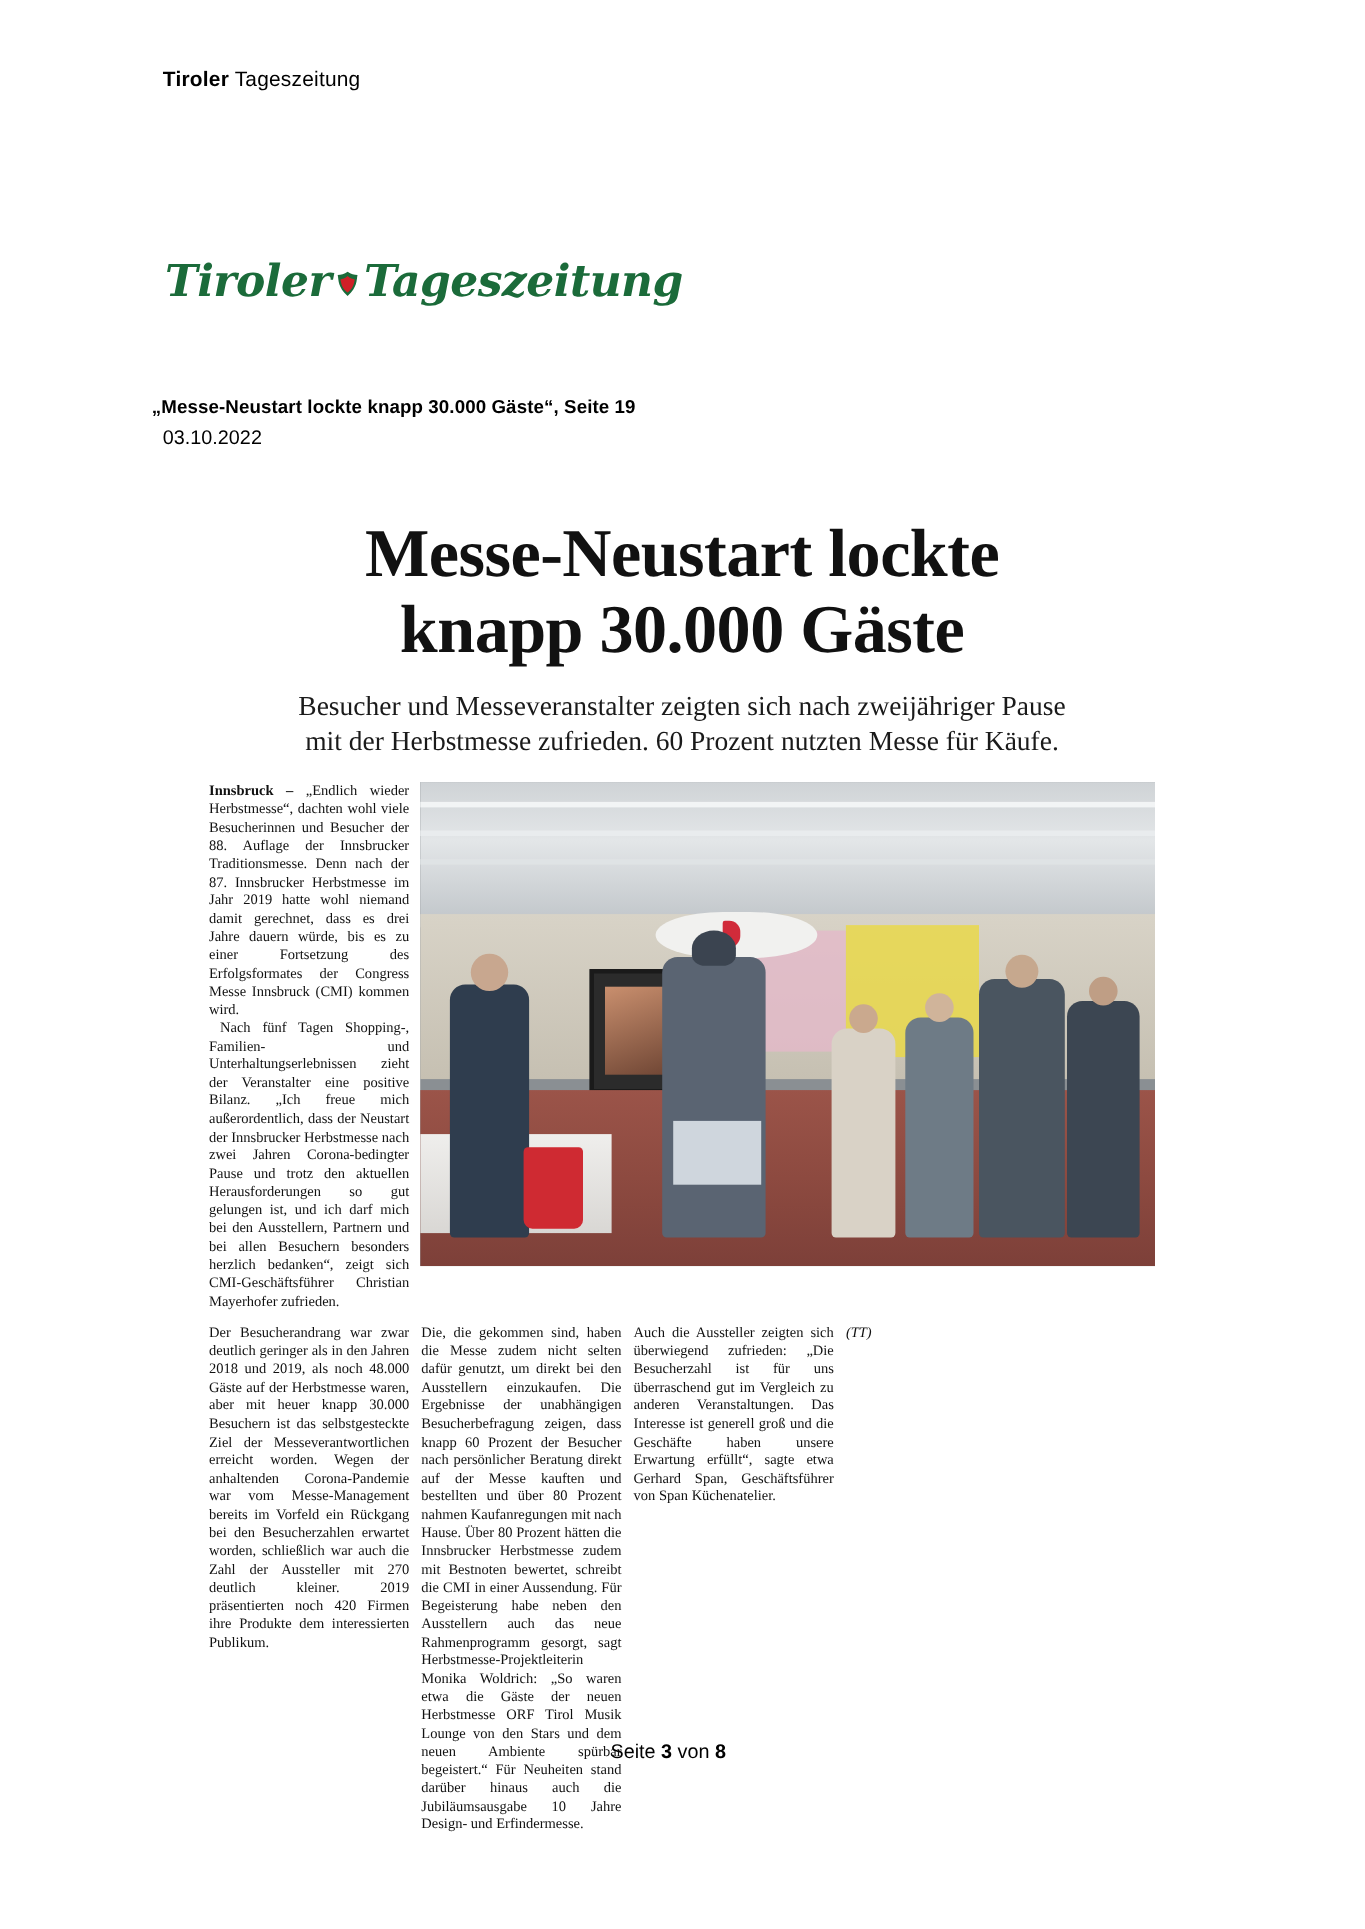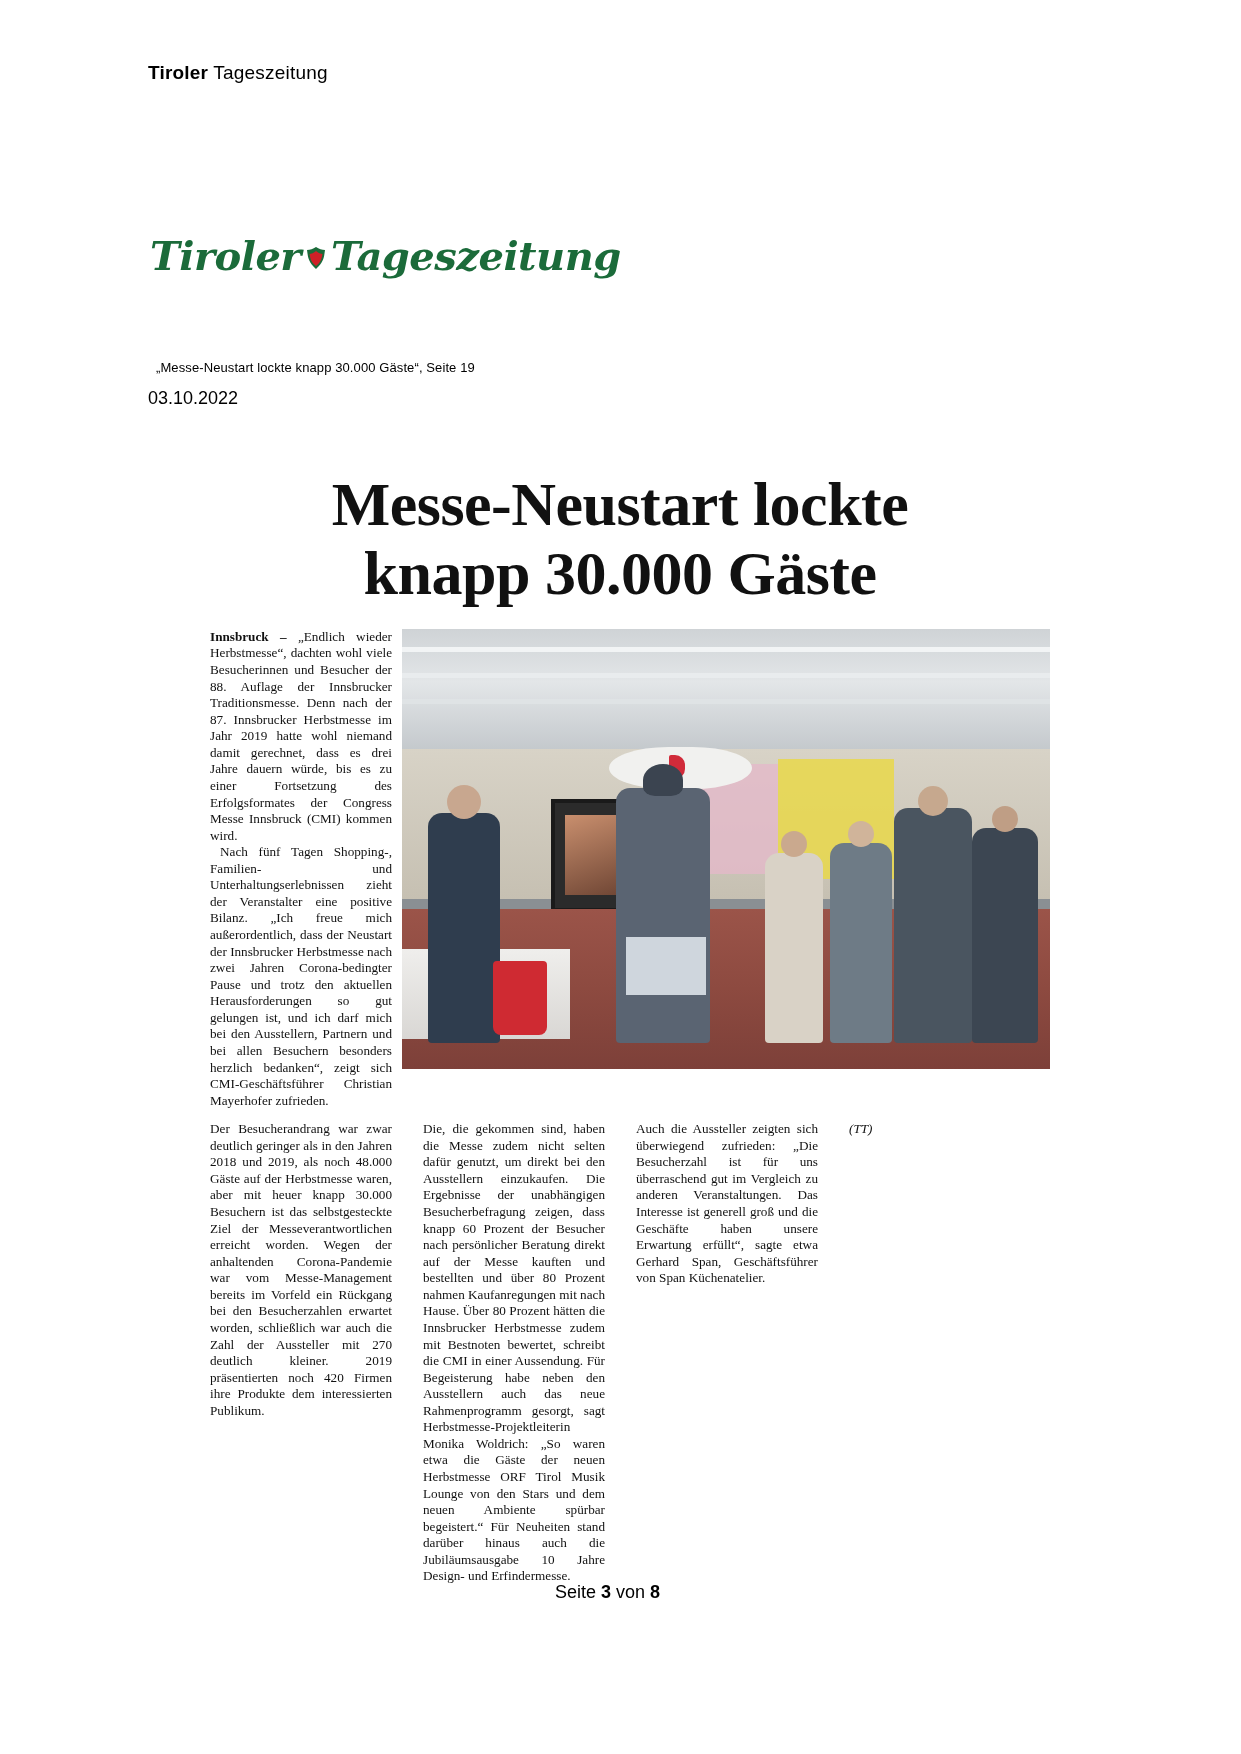--- a/index.html
+++ b/index.html
@@ -56,24 +56,24 @@
     width: 26px;
     height: 26px;
     margin: 0 2px 0 2px;
     position: relative;
     top: 2px;
   }
 
   
   .ref-title {
     position: absolute;
-    left: 156px;
+    left: 138px;
     top: 360px;
-    font-size: 13px;
-    font-weight: normal;
+    font-size: 17px;
+    font-weight: bold;
     letter-spacing: .1px;
   }
   .ref-date {
     position: absolute;
     left: 148px;
     top: 388px;
     font-size: 18px;
   }
 
   
@@ -108,21 +108,20 @@
     gap: 10px;
   }
   .col {
     font-family: "Liberation Serif", serif;
     font-size: 13.2px;
     line-height: 1.255;
     text-align: justify;
     text-justify: inter-word;
     hyphens: auto;
     color: #111;
-    margin-left: 20px;
   }
   .col p { margin: 0; text-indent: 10px; }
   .col p.first { text-indent: 0; }
   .col .lead { font-weight: bold; }
 
   .col-left { width: 182px; flex: 0 0 182px; }
 
   .photo-wrap { flex: 1 1 auto; }
   .photo {
     width: 100%;
@@ -267,20 +266,24 @@
   <div class="ref-title">„Messe-Neustart lockte knapp 30.000 Gäste“, Seite 19</div>
   <div class="ref-date">03.10.2022</div>
 
   <div class="clip">
 
     <div class="headline">
       <div>Messe-Neustart lockte</div>
       <div>knapp 30.000 Gäste</div>
     </div>
 
+    <div class="standfirst">
+      <div>Besucher und Messeveranstalter zeigten sich nach zweijähriger Pause</div>
+      <div>mit der Herbstmesse zufrieden. 60 Prozent nutzten Messe für Käufe.</div>
+    </div>
 
     <div class="top-block">
 
       <div class="col col-left">
         <p class="first"><span class="lead">Innsbruck – </span><span>„Endlich wieder Herbstmesse“, dachten wohl viele Besucherinnen und Besucher der 88. Auflage der Innsbrucker Traditionsmesse. Denn nach der 87. Innsbrucker Herbstmesse im Jahr 2019 hatte wohl niemand damit gerechnet, dass es drei Jahre dauern würde, bis es zu einer Fortsetzung des Erfolgsformates der Congress Messe Innsbruck (CMI) kommen wird.</span></p>
         <p>Nach fünf Tagen Shopping-, Familien- und Unterhaltungserlebnissen zieht der Veranstalter eine positive Bilanz. „Ich freue mich außerordentlich, dass der Neustart der Innsbrucker Herbstmesse nach zwei Jahren Corona-bedingter Pause und trotz den aktuellen Herausforderungen so gut gelungen ist, und ich darf mich bei den Ausstellern, Partnern und bei allen Besuchern besonders herzlich bedanken“, zeigt sich CMI-Geschäftsführer Christian Mayerhofer zufrieden.</p>
       </div>
 
       <div class="photo-wrap">
         <div class="photo">

